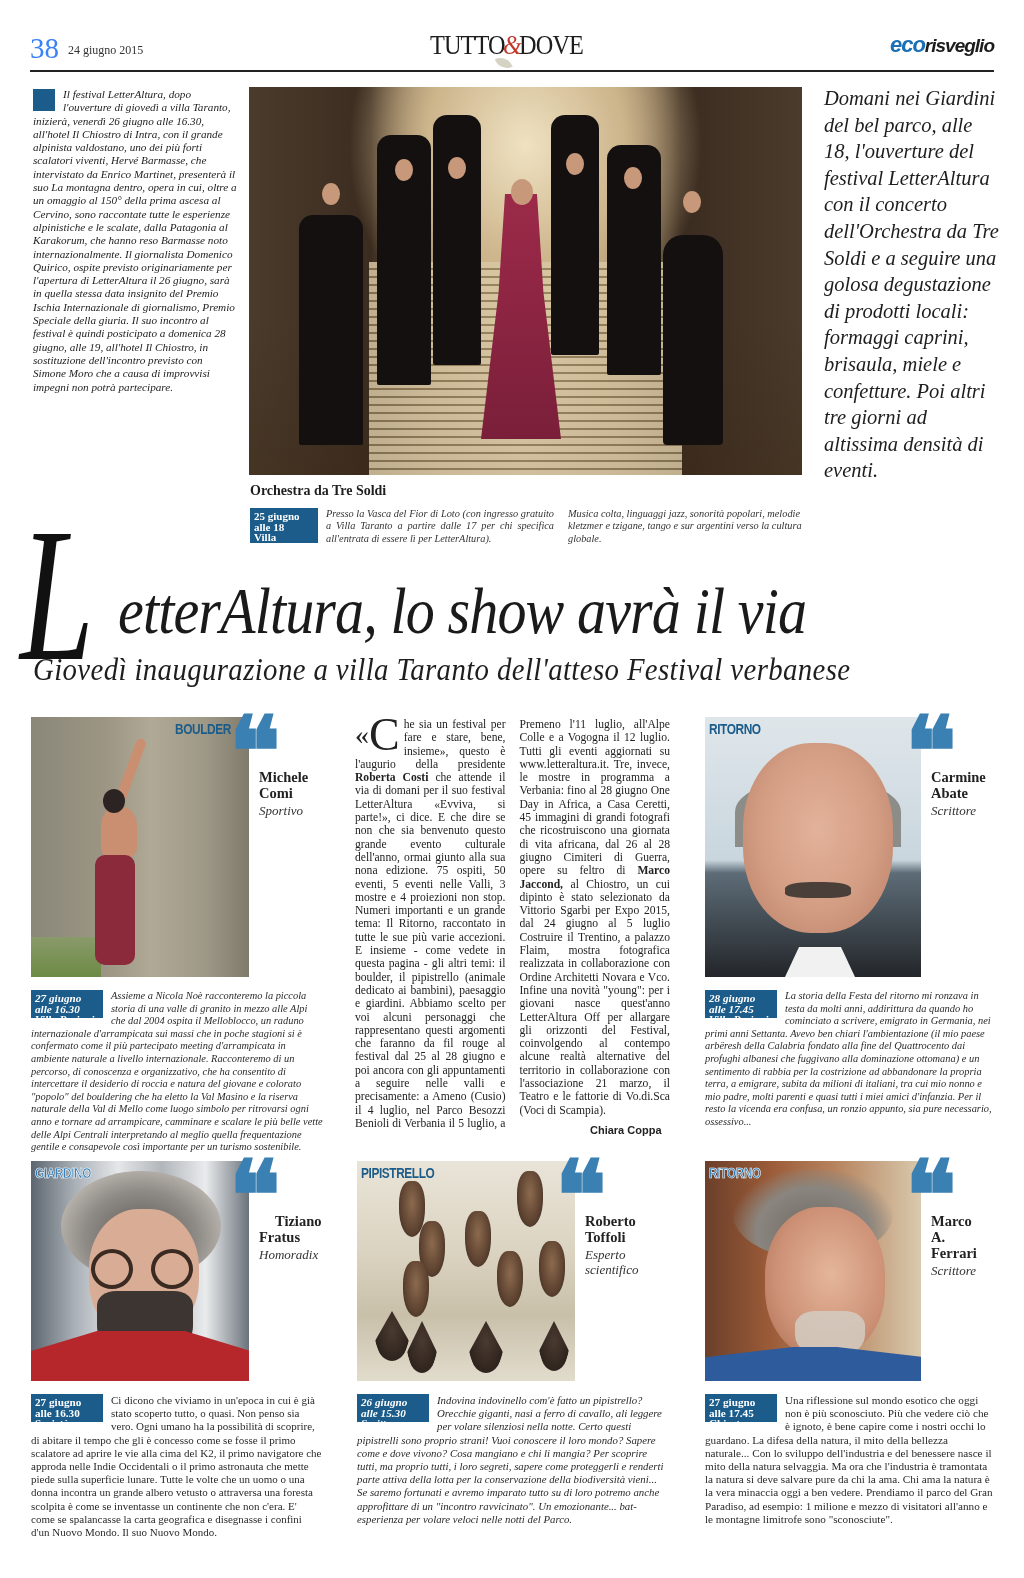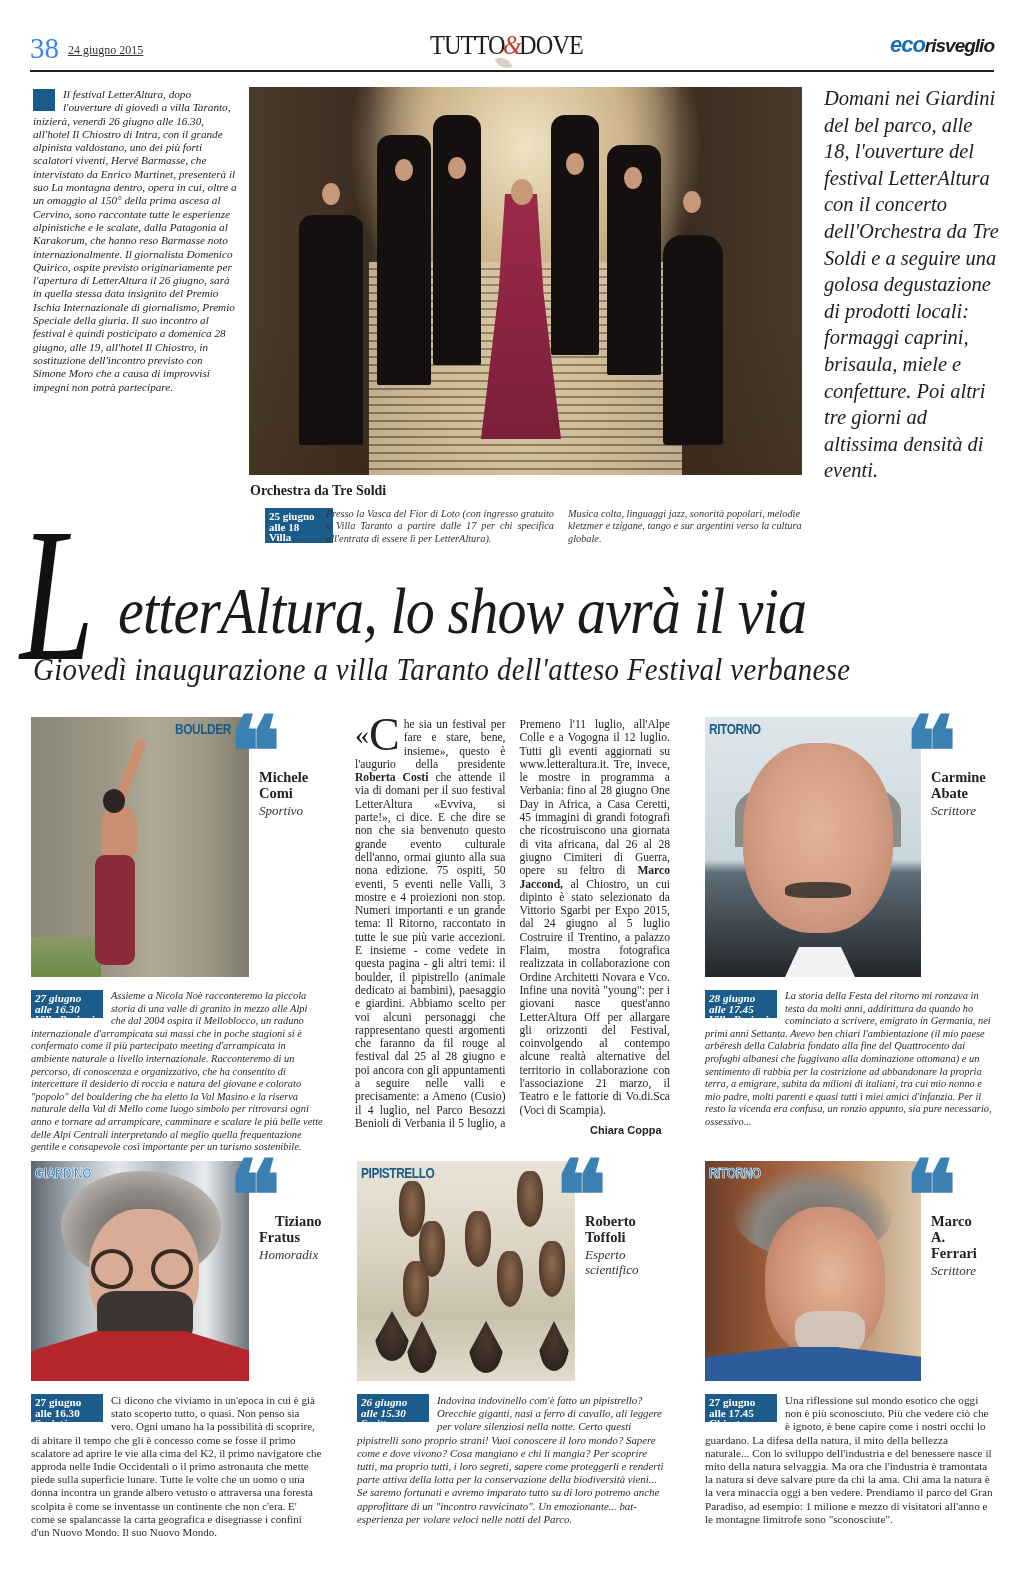--- a/index.html
+++ b/index.html
@@ -1,21 +1,21 @@
 <!DOCTYPE html>
 <html><head>
 <meta charset="utf-8">
 <style>
   * { box-sizing: border-box; margin: 0; padding: 0; }
   html, body { width: 1024px; height: 1578px; background: #ffffff; overflow: hidden; }
   body { position: relative; font-family: "Liberation Serif", "DejaVu Serif", serif; color: #222; }
 
   
   .page-num { position: absolute; left: 30px; top: 32px; font-size: 29px; color: #3b82f6; }
-  .page-date { position: absolute; left: 68px; top: 43px; font-size: 12px; color: #333; text-decoration: underline; }
+  .page-date { position: absolute; left: 68px; top: 43px; font-size: 12px; color: #333; }
   .brand { position: absolute; left: 430px; top: 30px; font-size: 27px; letter-spacing: -1px; color: #1d1d1d; transform: scaleX(0.9); transform-origin: left; }
   .brand .amp { color: #c0392b; font-style: italic; margin: 0 -2px; }
   .brand .leaf { position: absolute; left: 74px; top: 26px; width: 16px; height: 14px; border-radius: 0 100% 0 100%; background: #d6d2c4; transform: rotate(-20deg); }
   .eco { position: absolute; right: 30px; top: 32px; font-family: "Liberation Sans", sans-serif; font-weight: bold; font-style: italic; font-size: 22px; color: #1a6fb7; letter-spacing: -1px; }
   .eco .ris { color: #1c1c1c; font-size: 19px; }
   .masthead-rule { position: absolute; left: 30px; right: 30px; top: 70px; height: 2px; background: #222; }
 
   
   .intro { position: absolute; left: 33px; top: 88px; width: 205px; font-style: italic; font-size: 11.2px; line-height: 13.3px; color: #222; }
   .intro .square { float: left; width: 22px; height: 22px; background: #1b5c8a; margin: 1px 8px 0 0; }
@@ -30,21 +30,21 @@
     background: repeating-linear-gradient(180deg, #d8c7a4 0px, #d8c7a4 6px, #8f7a58 6px, #8f7a58 8px); opacity: 0.85; }
   .photo-main .person { position: absolute; bottom: 30px; background: #141010; border-radius: 14px 14px 2px 2px; }
   .photo-main .head { position: absolute; width: 18px; height: 22px; border-radius: 50%; background: #c8987a; }
   .photo-main .dress { position: absolute; left: 232px; bottom: 36px; width: 80px; height: 245px; background: linear-gradient(180deg, #9c2a49, #7a1f3a); clip-path: polygon(30% 0, 70% 0, 78% 40%, 100% 100%, 0 100%, 22% 40%); }
   .photo-caption { position: absolute; left: 250px; top: 483px; font-weight: bold; font-size: 14px; color: #1e1e1e; }
 
   
   .pull { position: absolute; left: 824px; top: 85px; width: 175px; font-style: italic; font-size: 20.5px; line-height: 26.6px; color: #1d1d1d; }
 
   
-  .badge { background: #1b5c8a; color: #fff; font-weight: bold; font-size: 11px; line-height: 10.5px; padding: 3px 4px 3px 4px; display: inline-block; margin-left: 15px; }
+  .badge { background: #1b5c8a; color: #fff; font-weight: bold; font-size: 11px; line-height: 10.5px; padding: 3px 4px 3px 4px; display: inline-block; }
   .badge span { display: block; }
   .event-small { position: absolute; left: 250px; top: 508px; width: 560px; }
   .event-small .badge { position: absolute; left: 0; top: 0; width: 68px; height: 35px; font-size: 11px; }
   .event-small .col1 { position: absolute; left: 76px; top: 0; width: 228px; font-style: italic; font-size: 10.3px; line-height: 12.4px; text-align: justify; color: #333; }
   .event-small .col2 { position: absolute; left: 318px; top: 0; width: 240px; font-style: italic; font-size: 10.3px; line-height: 12.4px; color: #333; }
 
   
   .headline { position: absolute; left: 20px; top: 540px; width: 990px; height: 120px; }
   .headline .big-l { position: absolute; left: 0; top: -40px; font-family: "Liberation Serif", serif; font-style: italic; font-size: 190px; line-height: 1; color: #111; transform: scaleX(0.7); transform-origin: left; }
   .headline .rest { position: absolute; left: 98px; top: 38px; font-style: italic; font-size: 66px; line-height: 1; color: #1a1a1a; letter-spacing: -1px; white-space: nowrap; transform: scaleX(0.88); transform-origin: left; }

